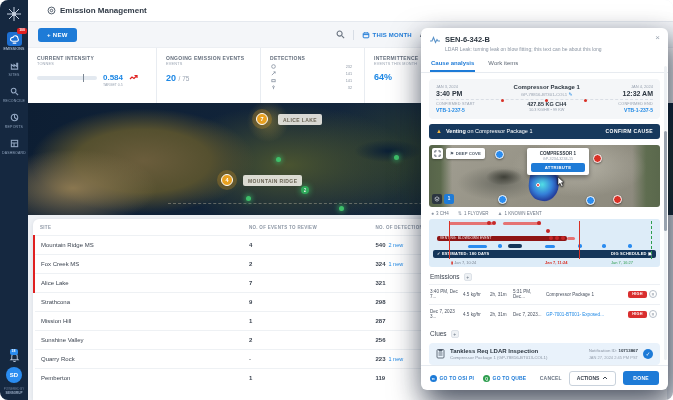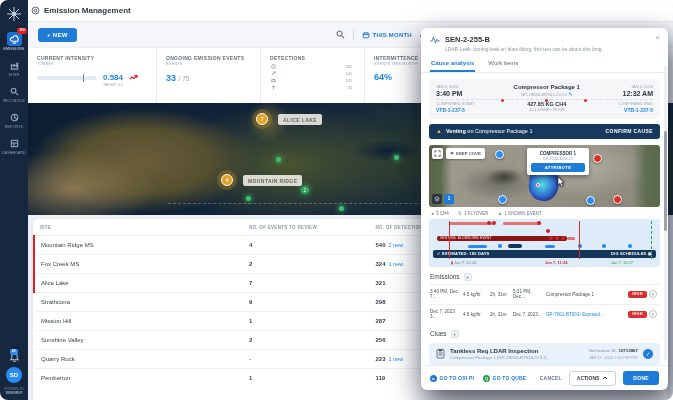--- a/index.html
+++ b/index.html
@@ -15,21 +15,21 @@
   .nav-item .nlabel{font-size:3.5px;color:#8fa3bd;letter-spacing:.2px;}
   .nav-item.active .nlabel{color:#cfe0f3;}
   .badge-red{position:absolute;top:-1px;right:1px;background:#e02020;color:#fff;font-size:3.5px;font-weight:bold;padding:1px 2px;border-radius:2px;line-height:1;}
   .badge-blue{position:absolute;top:-2px;right:2px;background:#2a8cf0;color:#fff;font-size:3.5px;font-weight:bold;padding:1px 2px;border-radius:2px;line-height:1;}
   .sb-bottom{margin-top:auto;display:flex;flex-direction:column;align-items:center;gap:5px;padding-bottom:4px;}
   .bell{position:relative;color:#aebdd2;}
   .avatar{width:16px;height:16px;border-radius:50%;background:#2a8cf0;color:#fff;font-size:6px;font-weight:bold;display:flex;align-items:center;justify-content:center;}
   .powered{font-size:3px;color:#6d7f99;text-align:center;line-height:1.3;}
 
   
-  .topbar{position:absolute;left:28px;top:0;right:0;height:22px;background:#fff;border-bottom:1px solid #e5e9ef;display:flex;align-items:center;padding-left:3px;gap:4px;}
+  .topbar{position:absolute;left:28px;top:0;right:0;height:22px;background:#fff;border-bottom:1px solid #e5e9ef;display:flex;align-items:center;padding-left:19px;gap:4px;}
   .app-title{font-size:8px;font-weight:bold;color:#303a46;}
   .topbar .app-icon{color:#55606e;display:flex;}
   .toolbar{position:absolute;left:28px;top:22px;right:0;height:25px;display:flex;align-items:center;padding:0 10px;background:#f4f6f9;}
   .btn-new{background:#1e7bd7;color:#fff;font-size:6px;font-weight:bold;padding:4px 9px;border-radius:3px;letter-spacing:.3px;cursor:pointer;border:none;display:flex;align-items:center;gap:3px;}
   .tb-right{display:flex;align-items:center;gap:8px;margin-left:auto;margin-right:118px;font-size:6px;color:#55606e;}
   .tb-sep{width:1px;height:10px;background:#d7dde5;}
   .tb-item{display:flex;align-items:center;gap:3px;cursor:pointer;font-weight:bold;letter-spacing:.2px;}
   .tb-item.blue{color:#1e7bd7;}
   .tb-icon{display:flex;color:#68727f;}
 
@@ -350,21 +350,21 @@
               <polyline points="1,5 3,3 5,4.5 8,1.5"></polyline>
               <polyline points="5.5,1.5 8,1.5 8,4"></polyline>
             </svg>
           </span>
       </div>
       <div class="s-target">TARGET 0.5</div>
     </div>
     <div class="stat stat2">
       <div class="s-label">ONGOING EMISSION EVENTS</div>
       <div class="s-sub">EVENTS</div>
-      <div class="s-big"><span>33</span> <span class="tot">/ 75</span></div>
+      <div class="s-big"><span>20</span> <span class="tot">/ 75</span></div>
     </div>
     <div class="stat stat3">
       <div class="s-label">DETECTIONS</div>
       <div style="margin-top:3px">
         <div class="d-row">
             <span class="d-icon">
               <svg width="5" height="5" viewBox="0 0 6 6" fill="none" stroke="currentColor" stroke-width="1">
                 <circle cx="3" cy="3" r="2.2"></circle>
               </svg>
             </span>
@@ -643,21 +643,21 @@
   </div>
 
   <div class="panel">
     <div class="p-header">
       <span class="p-wave">
           <svg width="10" height="8" viewBox="0 0 10 8" fill="none" stroke="currentColor" stroke-width="1.1">
             <polyline points="0,5 2,5 3.5,1.5 5.5,6.5 7,3.5 8,5 10,5"></polyline>
           </svg>
         </span>
       <div>
-        <div class="p-title">SEN-2-255-B</div>
+        <div class="p-title">SEN-6-342-B</div>
         <div class="p-sub">LDAR Leak: turning leak on blow fitting; this text can be about this long</div>
       </div>
       <span class="p-close">×</span>
     </div>
     <div class="p-tabs">
       <span class="p-tab active">Cause analysis</span>
       <span class="p-tab">Work items</span>
     </div>
 
     <div class="p-summary">

